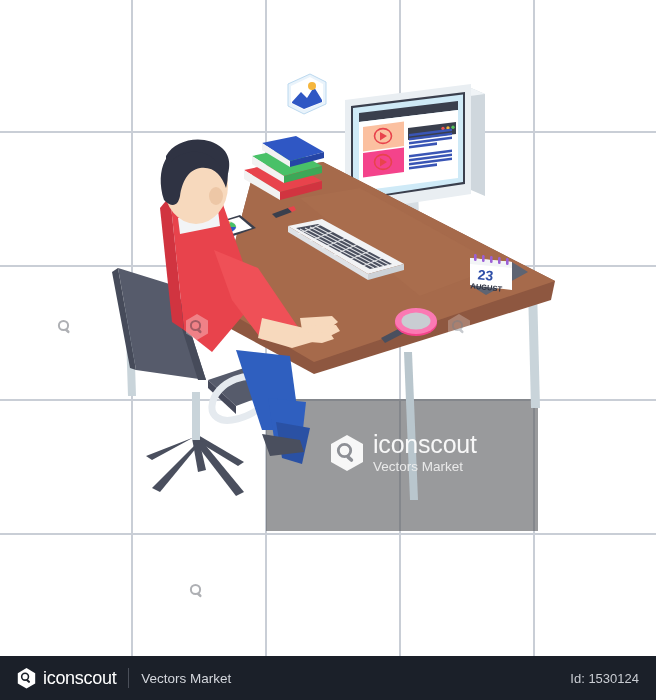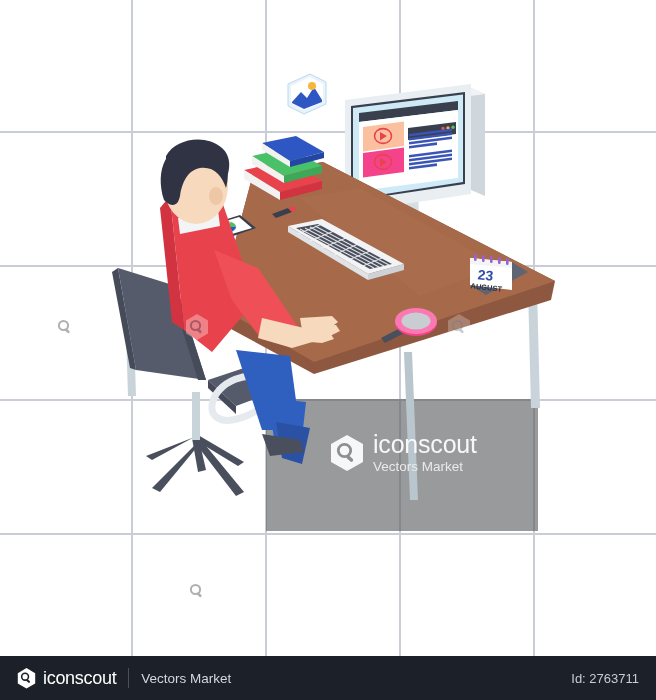--- a/index.html
+++ b/index.html
@@ -398,16 +398,16 @@
           <polygon points="12,0 23,6.5 23,19.5 12,26 1,19.5 1,6.5" fill="#ffffff"></polygon>
           <circle cx="10.2" cy="11" r="4.3" fill="none" stroke="#1b2029" stroke-width="2"></circle>
           <rect x="12.8" y="13.6" width="5.6" height="2.6" rx="1.3" fill="#1b2029" transform="rotate(42 12.8 13.6)"></rect>
         </svg>
       </span>
       <span class="brand-name">iconscout</span>
     </div>
     <div class="divider"></div>
     <span class="vendor">Vectors Market</span>
     <span class="spacer"></span>
-    <span class="asset-id">Id: 2763711</span>
+    <span class="asset-id">Id: 1530124</span>
   </div>
 
 </div>
 
 </body></html>

